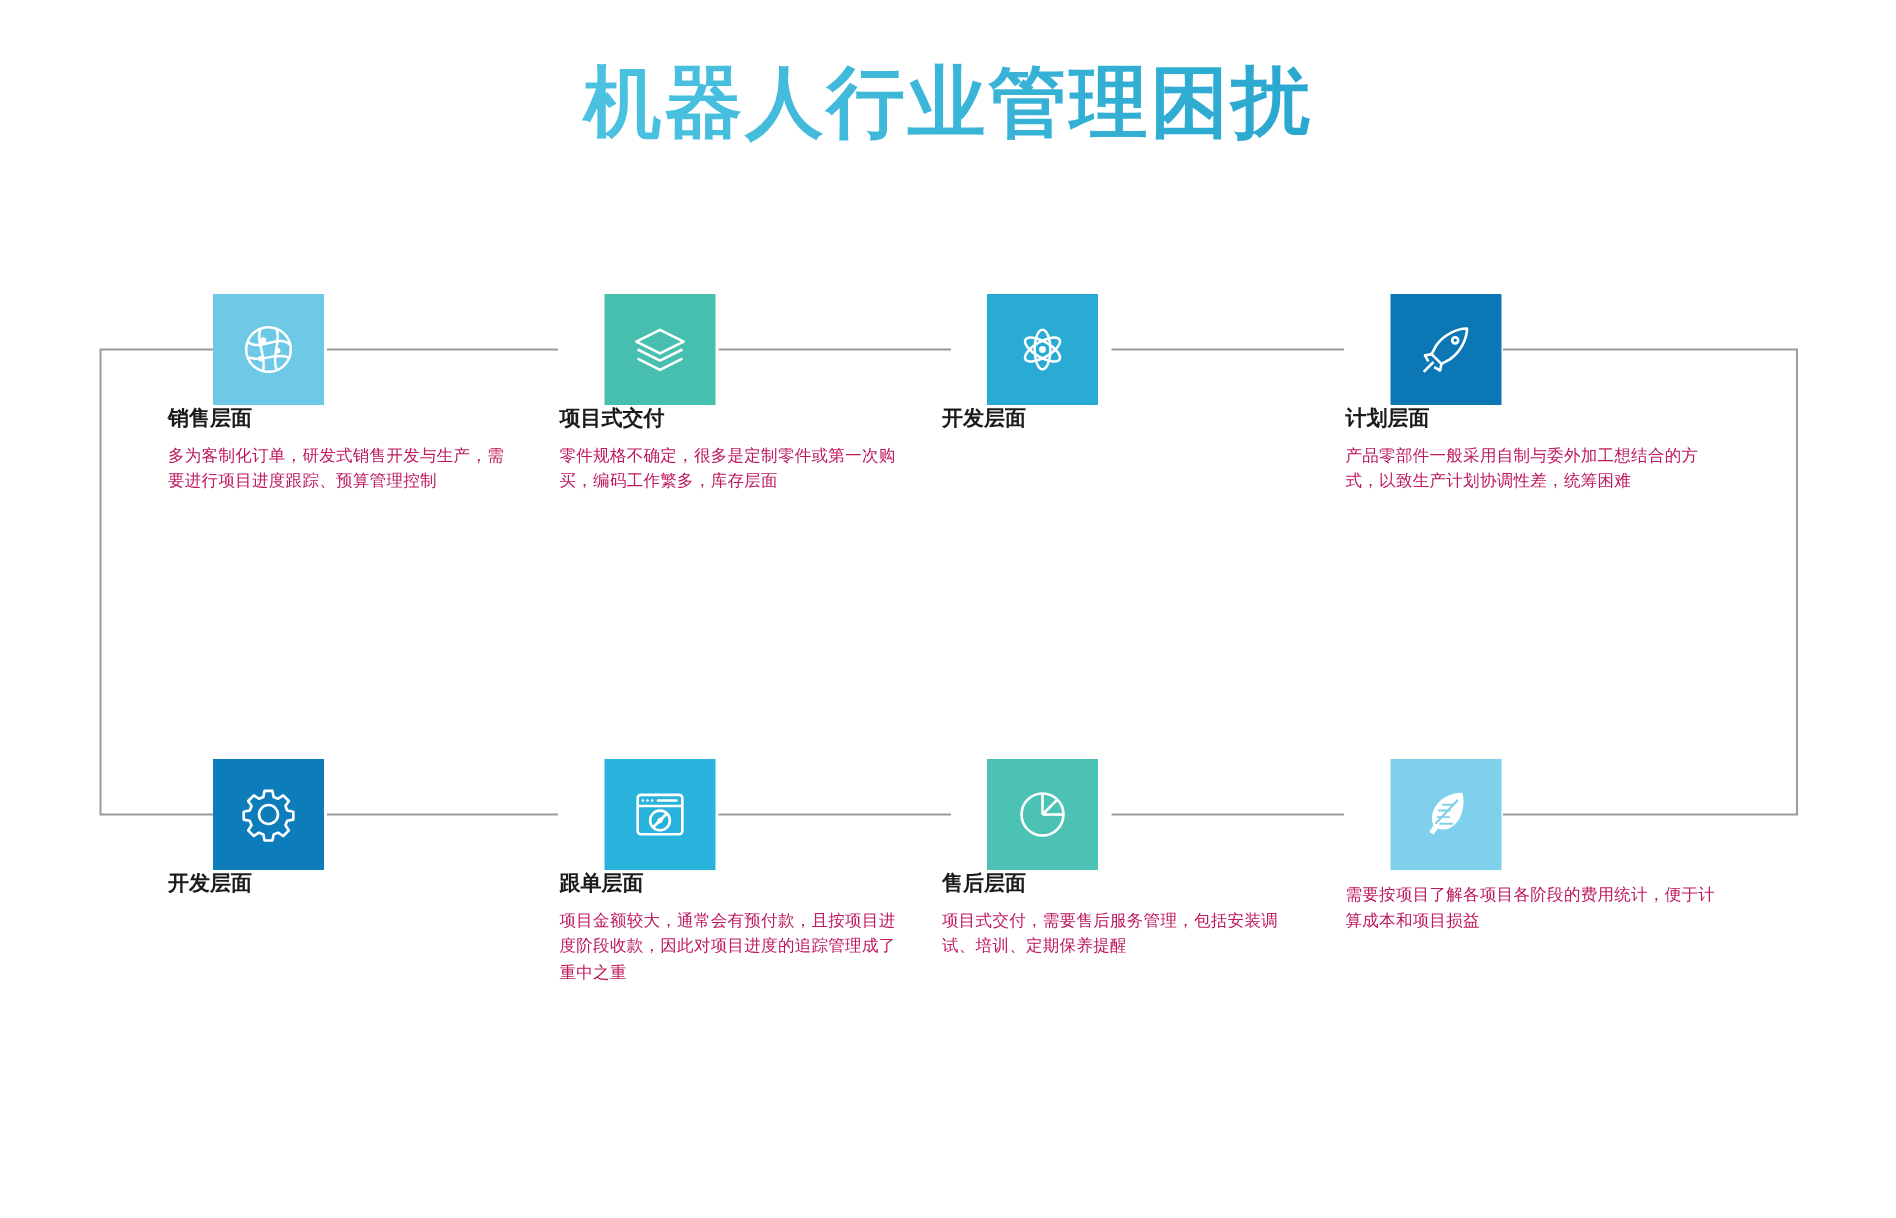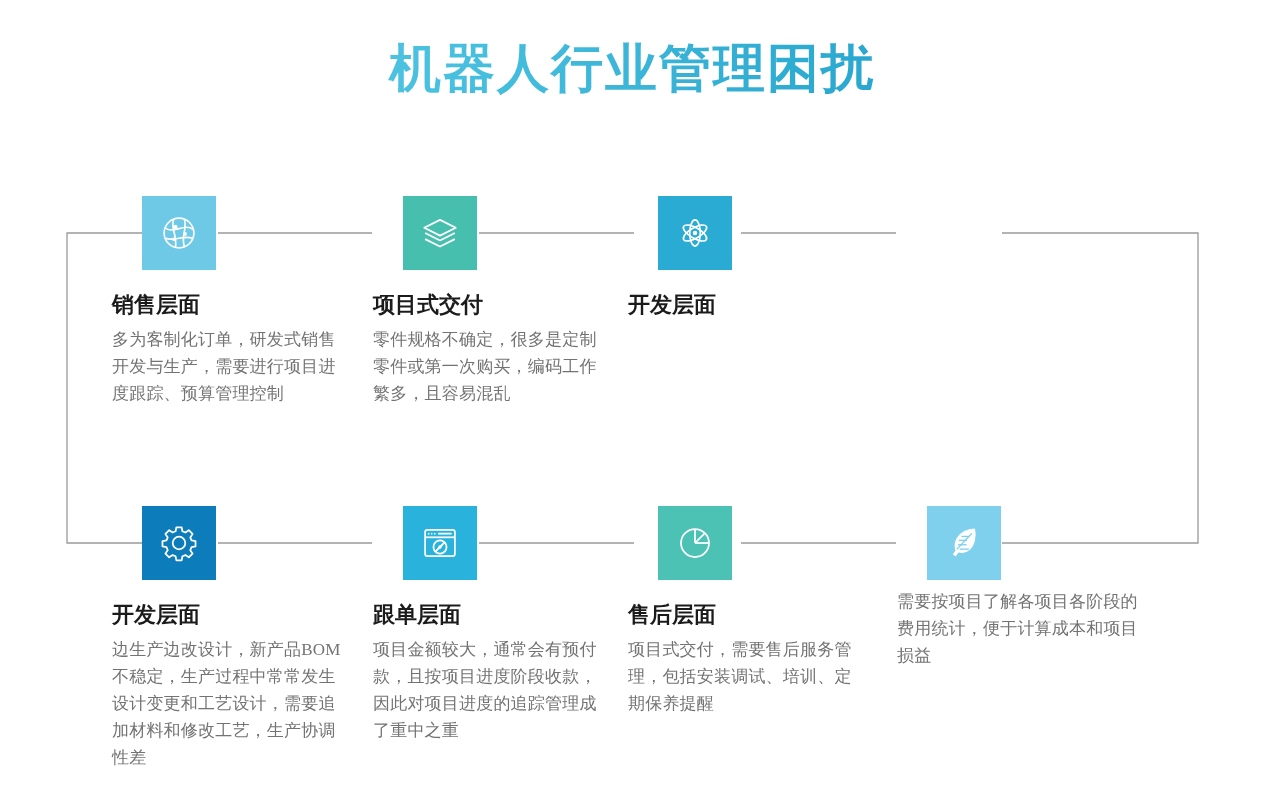--- a/index.html
+++ b/index.html
@@ -2,21 +2,21 @@
 <html><head>
 <meta charset="utf-8">
 <style>
   * { margin:0; padding:0; box-sizing:border-box; }
   html,body{
     width:1264px; height:812px;
     background:#ffffff;
     font-family:"Liberation Sans","DejaVu Sans",sans-serif;
     overflow:hidden;
   }
-  .page{ position:relative; width:1264px; height:812px;font-family:Liberation Serif, serif; }
+  .page{ position:relative; width:1264px; height:812px; }
 
   
   .title{
     position:absolute; left:0; top:34px; width:1264px;
     text-align:center;
     font-size:52px; font-weight:bold; letter-spacing:2px;
     background:linear-gradient(95deg,#63d0e8 0%,#49c0df 35%,#2aa8cf 68%,#1796b9 100%);
     -webkit-background-clip:text; background-clip:text;
     -webkit-text-fill-color:transparent; color:#2aa8cf;
     white-space:nowrap;
@@ -35,27 +35,26 @@
   .c4{ left:897px; }
 
   .icon-box{
     width:74px; height:74px;
     display:flex; align-items:center; justify-content:center;
     margin-left:30px;
   }
   .icon-box svg{ display:block; }
 
   .card-title{
-    margin-top:22px;
-    font-size:22px; font-weight:bold; color:#1b1b1b;
+    font-size:14px; font-weight:bold; color:#1b1b1b;
     line-height:1.2;
   }
   .card-body{
     margin-top:9px;
-    font-size:17px; color:#737373;
+    font-size:11px; color:#be185d;
     line-height:1.58;
     letter-spacing:.2px;
     width:232px;
     word-break:break-word;
   }
   .col.c4 .card-body{ width:248px; }
 </style>
 </head>
 <body>
 
@@ -99,45 +98,57 @@
 
   <div class="col r1 c2">
     <div class="icon-box" style="background:#46bfae">
       <svg width="42" height="42" viewBox="0 0 48 48" fill="none" stroke="#ffffff" stroke-width="2" stroke-linejoin="round">
         <path d="M24 9 L42 18 L24 27 L6 18 Z"></path>
         <path d="M7 24 L24 32.5 L41 24"></path>
         <path d="M7 31 L24 39.5 L41 31"></path>
       </svg>
     </div>
     <div class="card-title">项目式交付</div>
-    <div class="card-body">零件规格不确定，很多是定制零件或第一次购买，编码工作繁多，且容易混乱</div>
+    <div class="card-body">零件规格不确定，很多是定制零件或第一次购买，编码工作繁多，库存层面</div>
   </div>
 
   <div class="col r1 c3">
     <div class="icon-box" style="background:#29abd4">
       <svg width="42" height="42" viewBox="0 0 48 48" fill="none" stroke="#ffffff" stroke-width="1.9">
         <circle cx="24" cy="24" r="2.6" fill="#ffffff" stroke="none"></circle>
         <ellipse cx="24" cy="24" rx="6" ry="15"></ellipse>
         <ellipse cx="24" cy="24" rx="6" ry="15" transform="rotate(60 24 24)"></ellipse>
         <ellipse cx="24" cy="24" rx="6" ry="15" transform="rotate(120 24 24)"></ellipse>
       </svg>
     </div>
     <div class="card-title">开发层面</div>
   </div>
 
+  <div class="col r1 c4">
+    <div class="icon-box" style="background:#0b77b5">
+      <svg width="42" height="42" viewBox="0 0 48 48" fill="none" stroke="#ffffff" stroke-width="2" stroke-linejoin="round">
+        <path d="M40 8 C32 8 22 13 16.5 21 L13 27.5 L20.5 35 L27 31.5 C35 26 40 16 40 8 Z"></path>
+        <circle cx="31" cy="17" r="2.3"></circle>
+        <path d="M13 27.5 L8 28.5 L10.5 33"></path>
+        <path d="M20.5 35 L19.5 40 L15 37.5"></path>
+        <path d="M14.5 33.5 L7 41"></path>
+      </svg>
+    </div>
+    <div class="card-title">计划层面</div>
+    <div class="card-body">产品零部件一般采用自制与委外加工想结合的方式，以致生产计划协调性差，统筹困难</div>
+  </div>
 
   <div class="col r2 c1">
     <div class="icon-box" style="background:#0d7cba">
       <svg width="42" height="42" viewBox="0 0 48 48" fill="none" stroke="#ffffff" stroke-width="2" stroke-linejoin="round">
         <path d="M21 6 h6 l.9 4.6 3.4 1.4 3.9-2.6 4.3 4.3 -2.6 3.9 1.4 3.4 4.6 .9 v6 l-4.6 .9 -1.4 3.4 2.6 3.9 -4.3 4.3 -3.9-2.6 -3.4 1.4 -.9 4.6 h-6 l-.9-4.6 -3.4-1.4 -3.9 2.6 -4.3-4.3 2.6-3.9 -1.4-3.4 -4.6-.9 v-6 l4.6-.9 1.4-3.4 -2.6-3.9 4.3-4.3 3.9 2.6 3.4-1.4 Z"></path>
         <circle cx="24" cy="24" r="7.2"></circle>
       </svg>
     </div>
     <div class="card-title">开发层面</div>
-    <div class="card-body">边生产边改设计，新产品BOM不稳定，生产过程中常常发生设计变更和工艺设计，需要追加材料和修改工艺，生产协调性差</div>
   </div>
 
   <div class="col r2 c2">
     <div class="icon-box" style="background:#29b3dc">
       <svg width="42" height="42" viewBox="0 0 48 48" fill="none" stroke="#ffffff" stroke-width="2" stroke-linejoin="round">
         <rect x="7" y="9" width="34" height="30" rx="2.5"></rect>
         <line x1="7" y1="17.5" x2="41" y2="17.5"></line>
         <circle cx="11" cy="13.3" r="1" fill="#ffffff" stroke="none"></circle>
         <circle cx="14.5" cy="13.3" r="1" fill="#ffffff" stroke="none"></circle>
         <circle cx="18" cy="13.3" r="1" fill="#ffffff" stroke="none"></circle>

